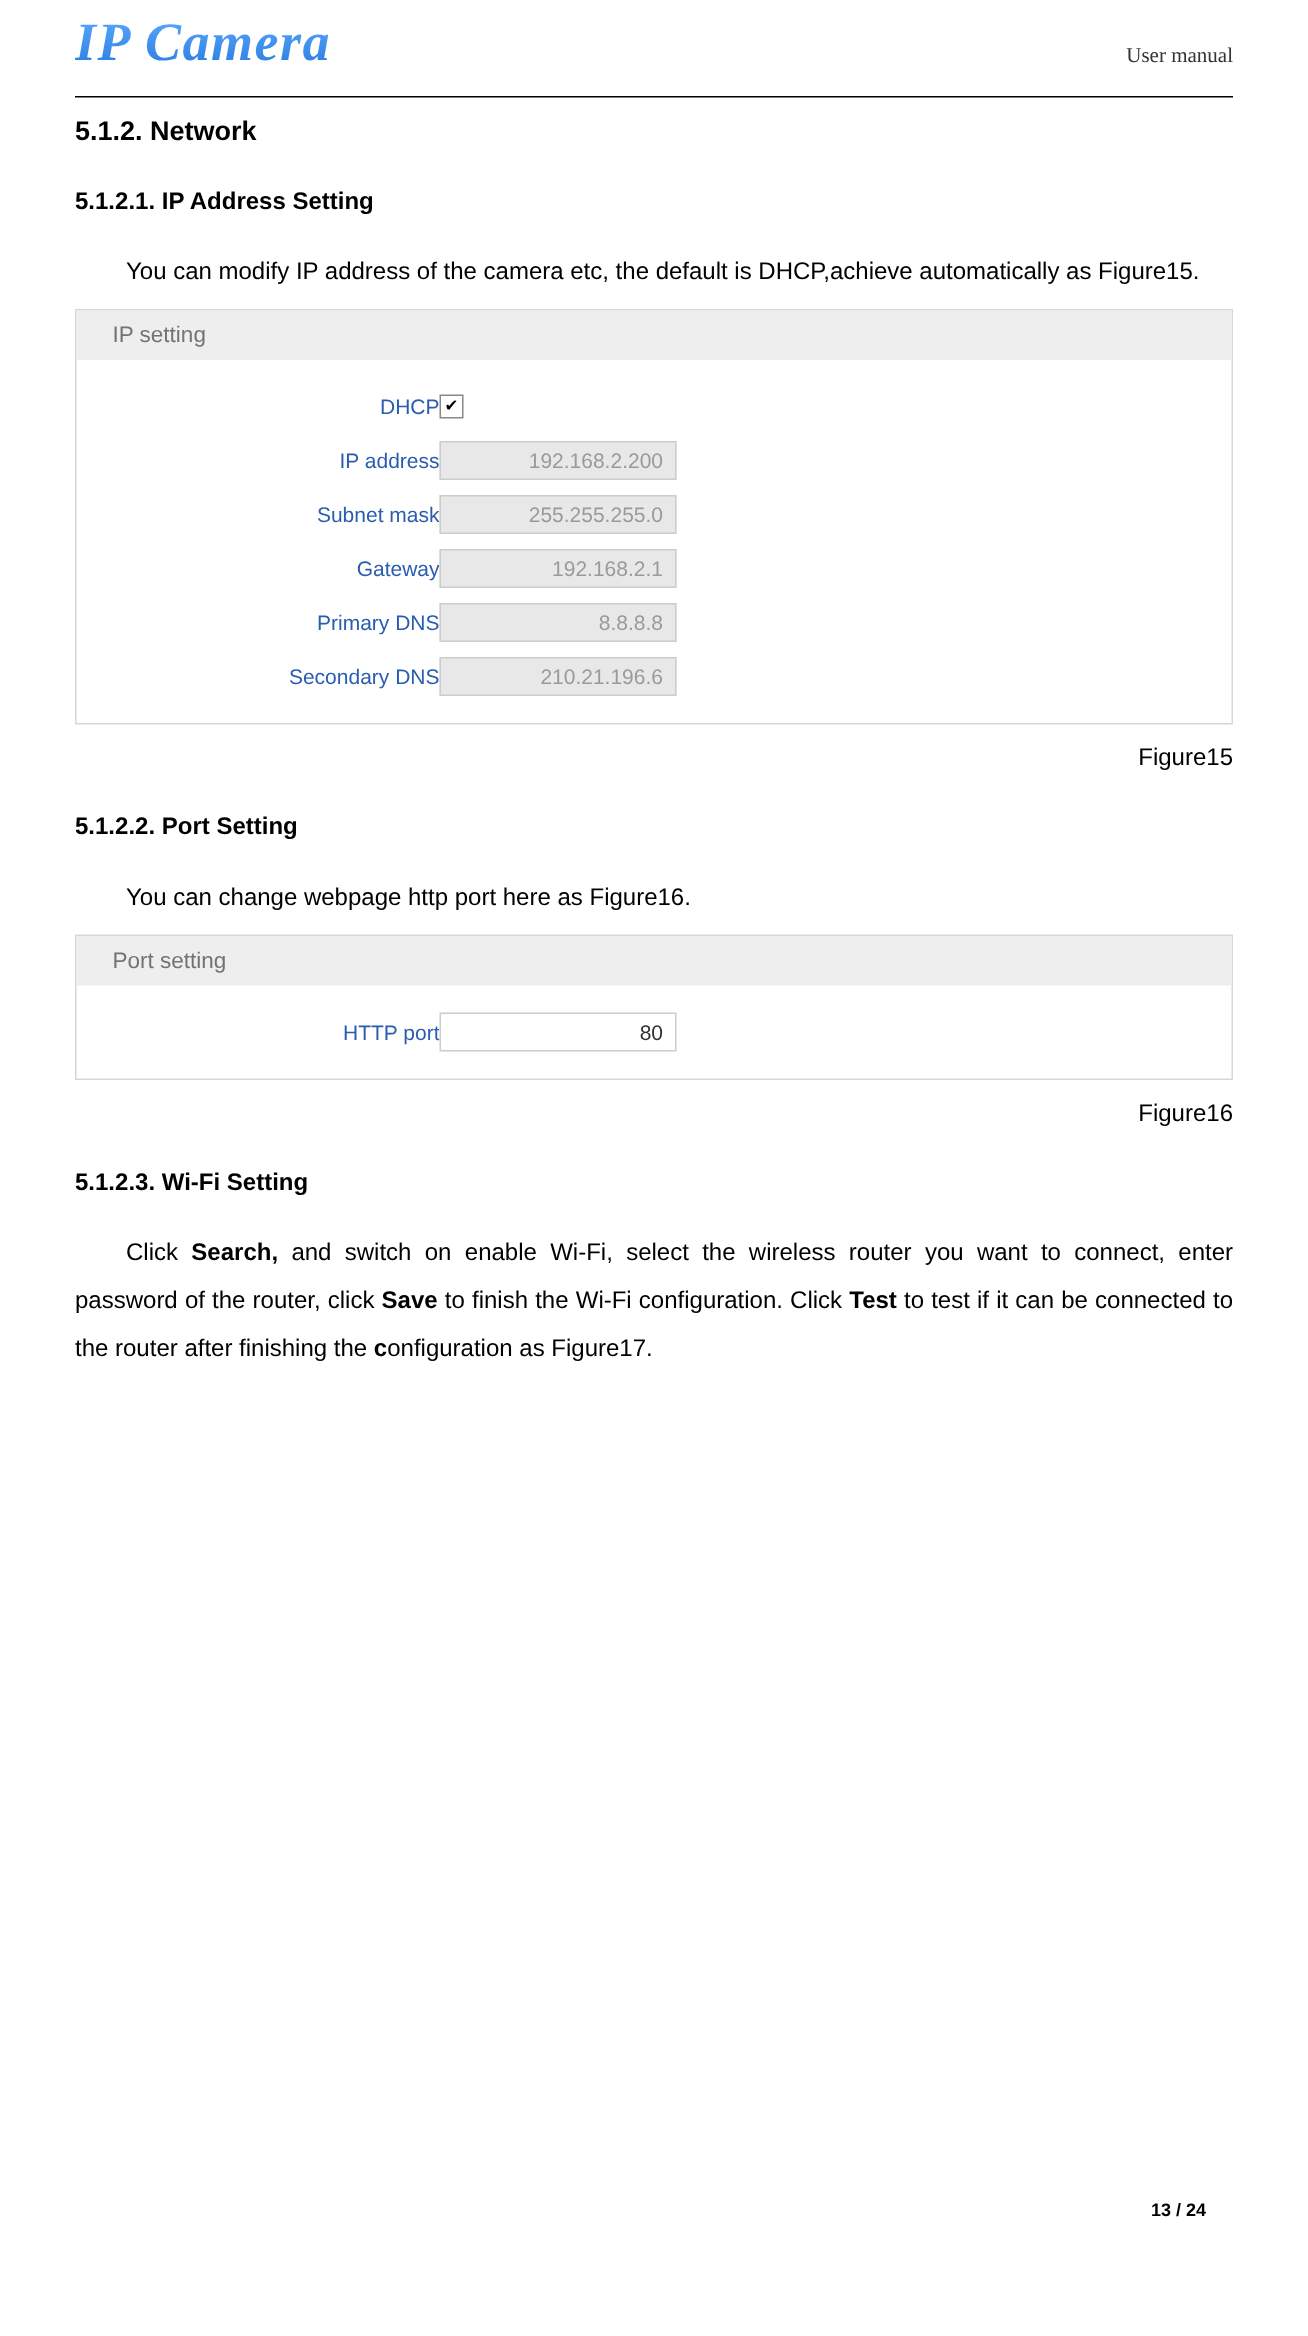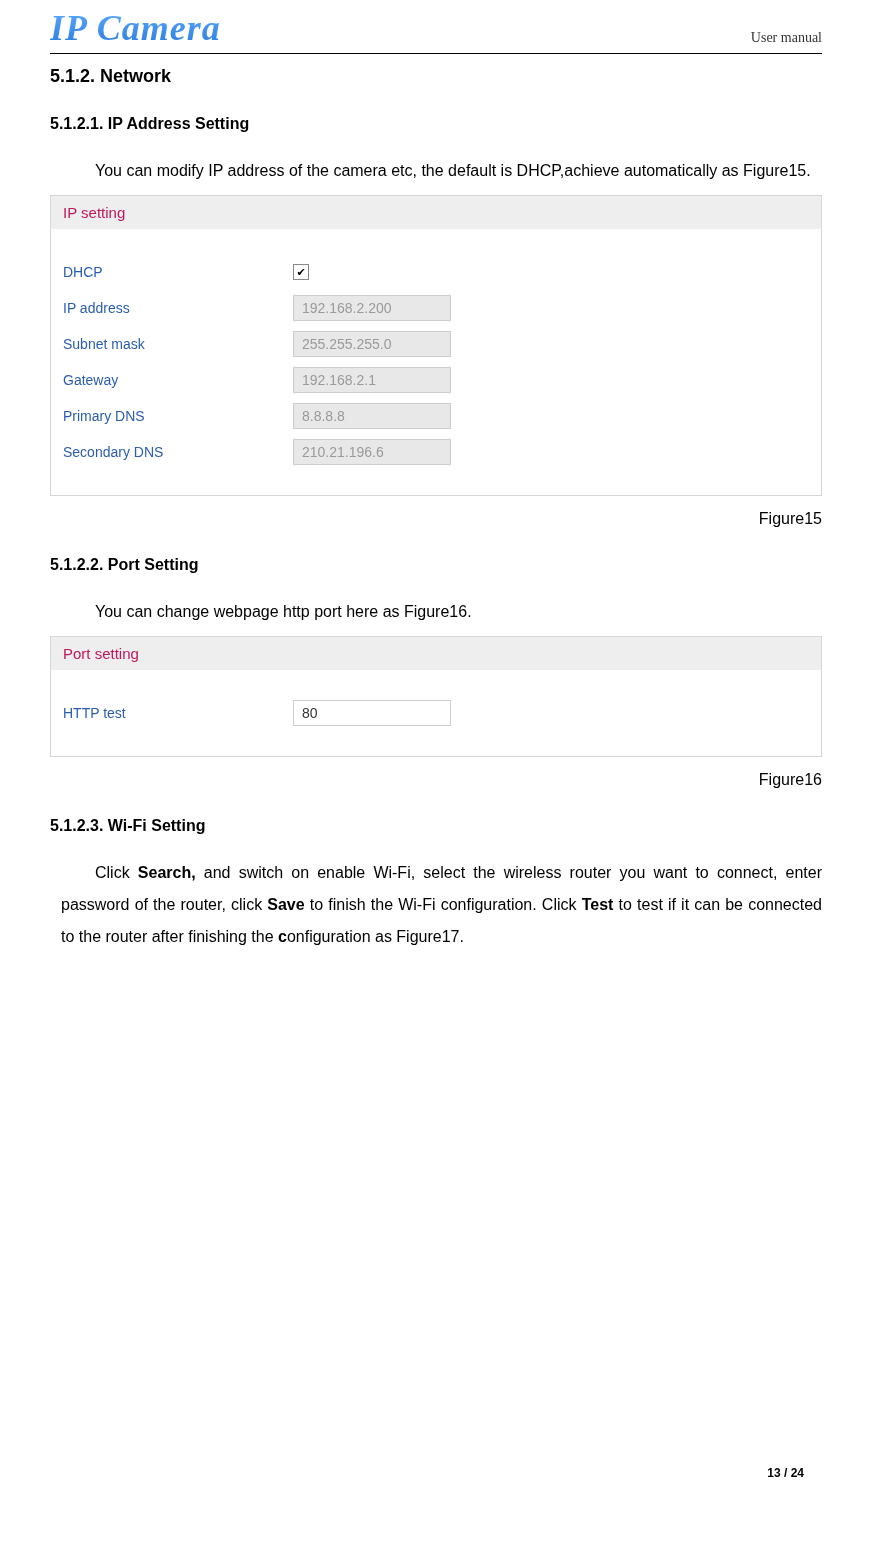--- a/index.html
+++ b/index.html
@@ -13,21 +13,21 @@
     padding: 10px 50px 30px 50px;
     position: relative;
     min-height: 1500px;
     box-sizing: border-box;
   }
   .header-row {
     display: flex;
     justify-content: space-between;
     align-items: flex-end;
     border-bottom: 1px solid #000;
-    padding-bottom: 7px;
+    padding-bottom: 18px;
   }
   .logo {
     font-family: "Brush Script MT", cursive;
     font-size: 36px;
     font-style: italic;
     font-weight: bold;
     letter-spacing: 1px;
     background: linear-gradient(to bottom, #5aa9ff, #2b7de0);
     -webkit-background-clip: text;
     background-clip: text;
@@ -45,37 +45,38 @@
     margin: 12px 0 24px 0;
   }
   h3.sub {
     font-size: 16px;
     font-weight: bold;
     margin: 28px 0 22px 0;
   }
   p.body {
     font-size: 16px;
     line-height: 2.0;
-    margin: 0 0 8px 11px;
+    margin: 0 0 8px 0;
     text-align: justify;
   }
   .indent { text-indent: 34px; }
   .panel {
     border: 1px solid #d6d6d6;
     margin-top: 8px;
   }
   .panel-header {
     background: #eeeeee;
-    padding: 8px 12px;
+    padding: 8px 24px;
     font-size: 15px;
-    color: #be185d;
+    color: #737373;
     font-family: Arial, sans-serif;
   }
   .panel-body {
-    padding: 22px 12px;
+    padding: 10px 12px;
+    text-align: right;
   }
   .form-row {
     display: flex;
     align-items: center;
     margin: 6px 0;
     height: 30px;
   }
   .form-label {
     width: 230px;
     color: #2a5db0;
@@ -167,21 +168,21 @@
   </div>
   <div class="caption">Figure15</div>
 
   <h3 class="sub">5.1.2.2. Port Setting</h3>
   <p class="body indent">You can change webpage http port here as Figure16.</p>
 
   <div class="panel">
     <div class="panel-header">Port setting</div>
     <div class="panel-body">
       <div class="form-row">
-        <div class="form-label">HTTP test</div>
+        <div class="form-label">HTTP port</div>
         <div class="form-input enabled">80</div>
       </div>
     </div>
   </div>
   <div class="caption">Figure16</div>
 
   <h3 class="sub">5.1.2.3. Wi-Fi Setting</h3>
   <p class="body indent">
     <span>Click </span><b>Search,</b><span> and switch on enable Wi-Fi, select the wireless router you want to connect, enter password of the router, click </span><b>Save</b><span> to finish the Wi-Fi configuration. Click </span><b>Test</b><span> to test if it can be connected to the router after finishing the </span><b>c</b><span>onfiguration as Figure17.</span>
   </p>

